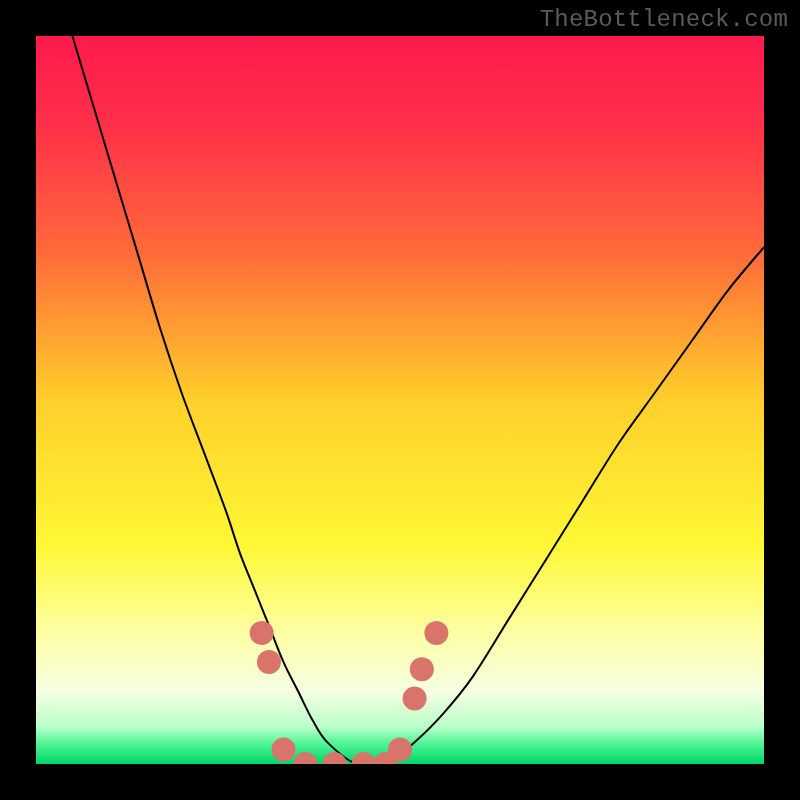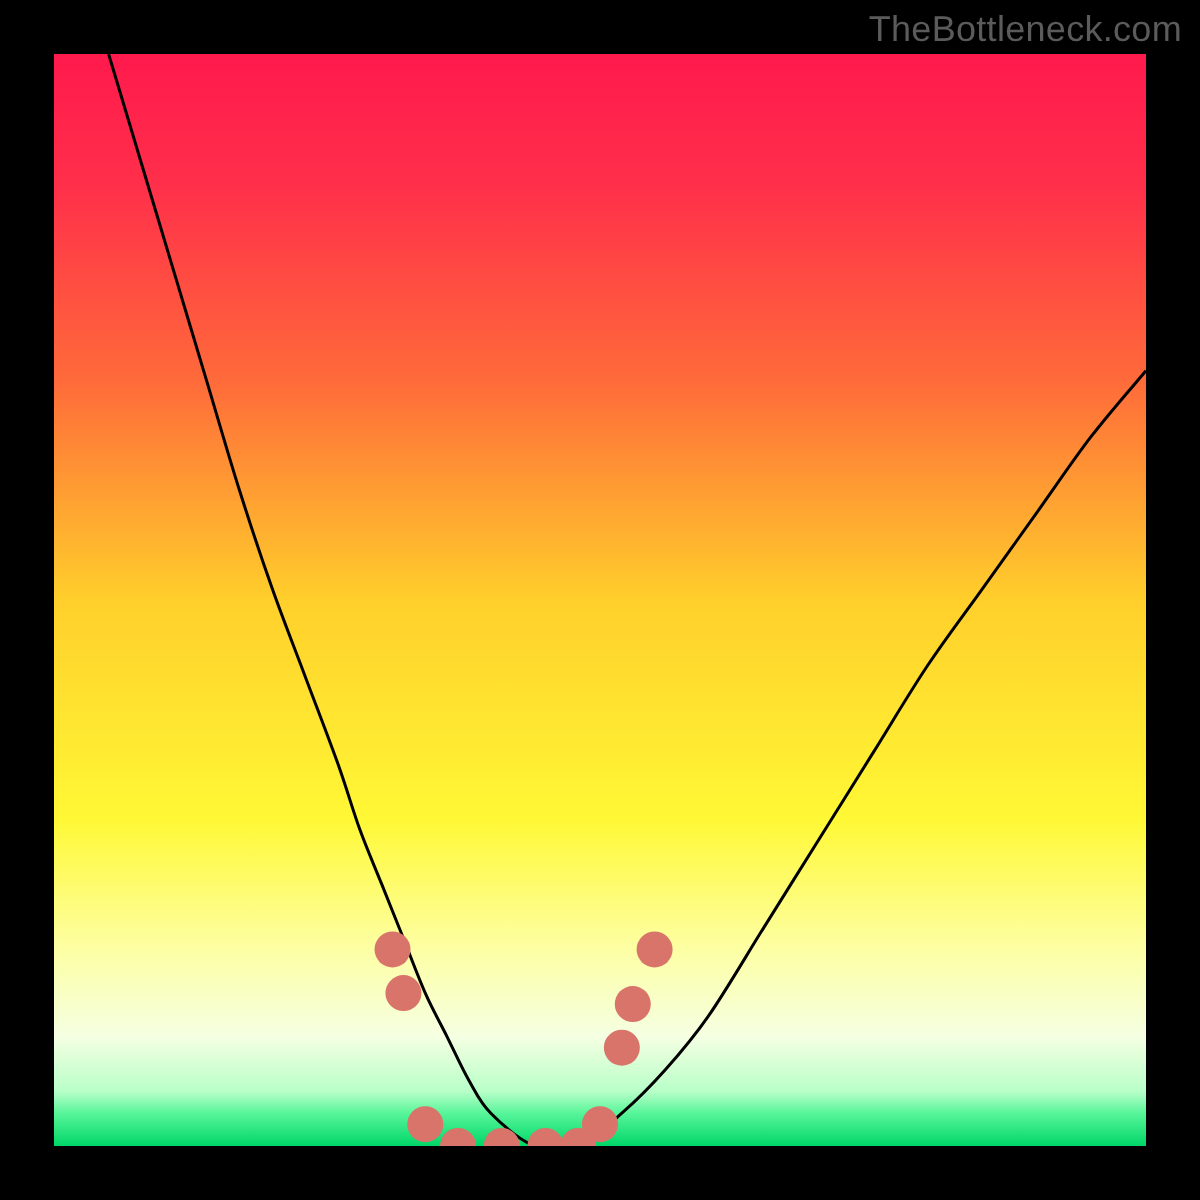--- a/index.html
+++ b/index.html
@@ -17,21 +17,21 @@
     height: 800px;
     background: #000;
   }
   .watermark {
     position: absolute;
     top: 6px;
     right: 12px;
     color: #5b5b5b;
     font-size: 24px;
     font-weight: 400;
-    font-family: Liberation Sans, sans-serif;
+    font-family: Liberation Mono, monospace;
     letter-spacing: 0.2px;
     z-index: 5;
   }
   .plot {
     position: absolute;
     left: 36px;
     top: 36px;
     width: 728px;
     height: 728px;
   }

